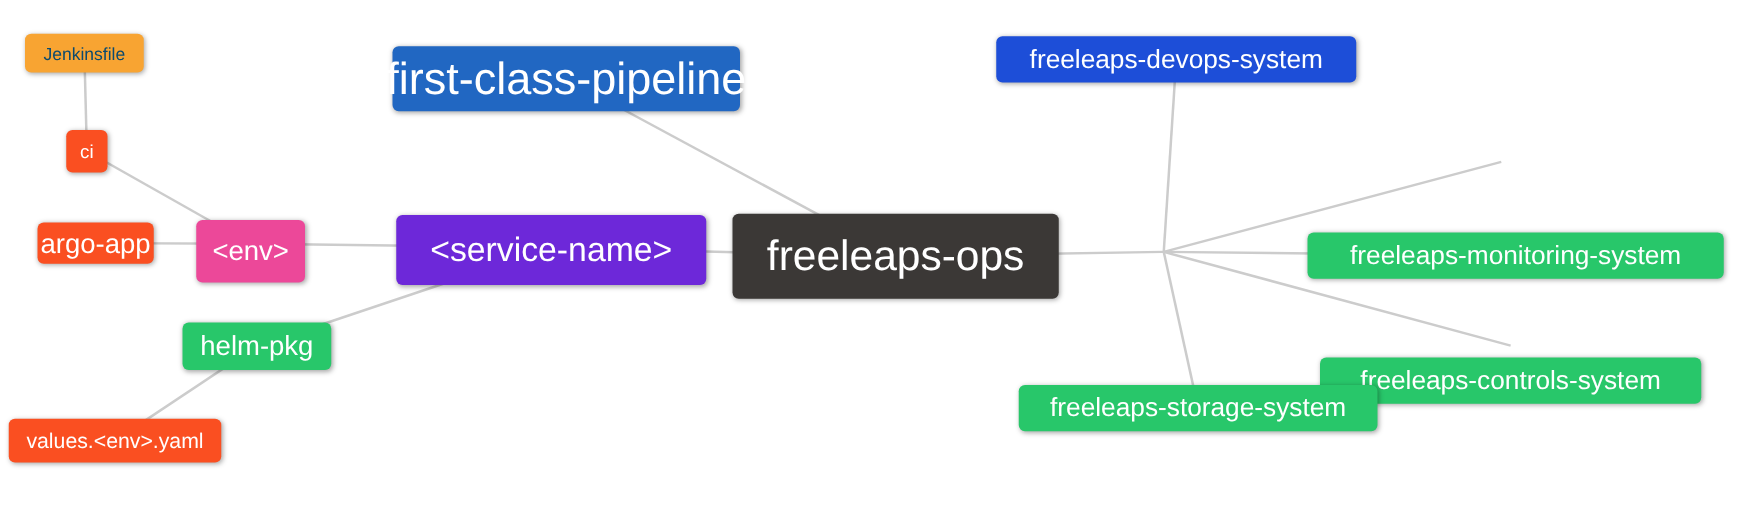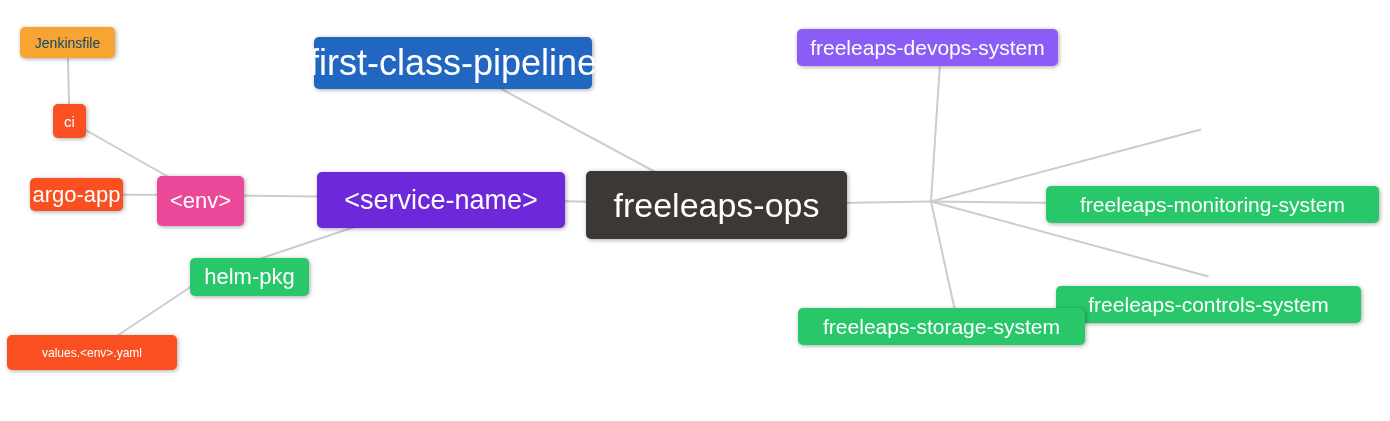--- a/index.html
+++ b/index.html
@@ -55,22 +55,22 @@
       <line x1="931" y1="201.5" x2="941" y2="47.5" stroke="#cccccc" stroke-width="2"></line>
       <line x1="931" y1="201.5" x2="1201" y2="129.5" stroke="#cccccc" stroke-width="2"></line>
       <line x1="931" y1="201.5" x2="1212.5" y2="204.5" stroke="#cccccc" stroke-width="2"></line>
       <line x1="931" y1="201.5" x2="1208.5" y2="276.5" stroke="#cccccc" stroke-width="2"></line>
       <line x1="931" y1="201.5" x2="958.5" y2="326.5" stroke="#cccccc" stroke-width="2"></line>
     </svg>
 <div class="node" style="left: 20px; top: 27px; width: 95px; height: 31px; font-size: 14px; background: rgb(248, 164, 50); color: #0c4a6e;">Jenkinsfile</div>
     <div class="node" style="left: 53px; top: 104px; width: 33px; height: 34px; font-size: 15px; background: rgb(250, 79, 33); color: rgb(255, 255, 255);">ci</div>
     <div class="node" style="left: 30px; top: 178px; width: 93px; height: 33px; font-size: 22px; background: rgb(250, 79, 33); color: rgb(255, 255, 255);">argo-app</div>
     <div class="node" style="left: 157px; top: 176px; width: 87px; height: 50px; font-size: 22px; background: #ec4899; color: rgb(255, 255, 255);">&lt;env&gt;</div>
-    <div class="node" style="left: 146px; top: 258px; width: 119px; height: 38px; font-size: 22px; background: rgb(40, 199, 106); color: rgb(255, 255, 255); margin-left: 44px;">helm-pkg</div>
-    <div class="node" style="left: 7px; top: 335px; width: 170px; height: 35px; font-size: 12px; background: rgb(250, 79, 33); color: rgb(255, 255, 255);">values.&lt;env&gt;.yaml</div>
+    <div class="node" style="left: 146px; top: 258px; width: 119px; height: 38px; font-size: 22px; background: rgb(40, 199, 106); color: rgb(255, 255, 255);">helm-pkg</div>
+    <div class="node" style="left: 7px; top: 335px; width: 170px; height: 35px; font-size: 17px; background: rgb(250, 79, 33); color: rgb(255, 255, 255);">values.&lt;env&gt;.yaml</div>
     <div class="node" style="left: 314px; top: 37px; width: 278px; height: 52px; font-size: 36px; background: rgb(33, 103, 194); color: rgb(255, 255, 255);">first-class-pipeline</div>
     <div class="node" style="left: 317px; top: 172px; width: 248px; height: 56px; font-size: 27px; background: #6d28d9; color: rgb(255, 255, 255);">&lt;service-name&gt;</div>
     <div class="node" style="left: 586px; top: 171px; width: 261px; height: 68px; font-size: 34px; background: rgb(59, 56, 54); color: rgb(255, 255, 255);">freeleaps-ops</div>
-    <div class="node" style="left: 797px; top: 29px; width: 261px; height: 37px; font-size: 21px; background: #8b5cf6; color: rgb(255, 255, 255); text-align: center;">freeleaps-devops-system</div>
+    <div class="node" style="left: 797px; top: 29px; width: 288px; height: 37px; font-size: 21px; background: #1d4ed8; color: rgb(255, 255, 255); text-align: center;">freeleaps-devops-system</div>
     <div class="node" style="left: 1046px; top: 186px; width: 333px; height: 37px; font-size: 21px; background: rgb(40, 199, 106); color: rgb(255, 255, 255);">freeleaps-monitoring-system</div>
     <div class="node" style="left: 1056px; top: 258px; width: 305px; height: 37px; font-size: 21px; background: rgb(40, 199, 106); color: rgb(255, 255, 255); margin-top: 28px;">freeleaps-controls-system</div>
-    <div class="node" style="left: 798px; top: 308px; width: 287px; height: 37px; font-size: 21px; background: rgb(40, 199, 106); color: rgb(255, 255, 255);">freeleaps-storage-system</div>
+    <div class="node" style="left: 815px; top: 308px; width: 287px; height: 37px; font-size: 21px; background: rgb(40, 199, 106); color: rgb(255, 255, 255);">freeleaps-storage-system</div>
   </div>
 
 </body></html>

